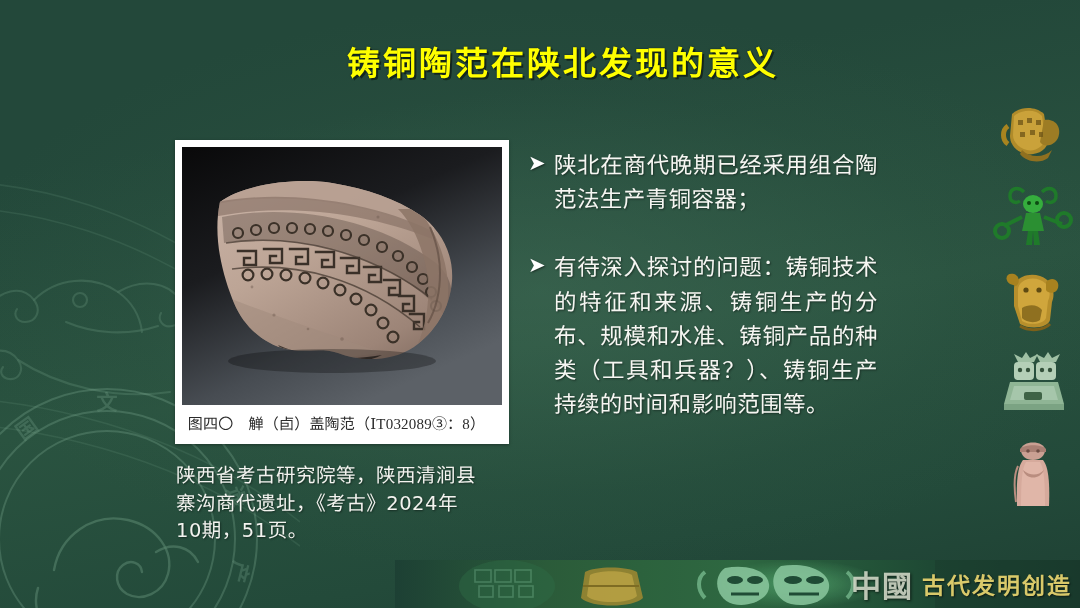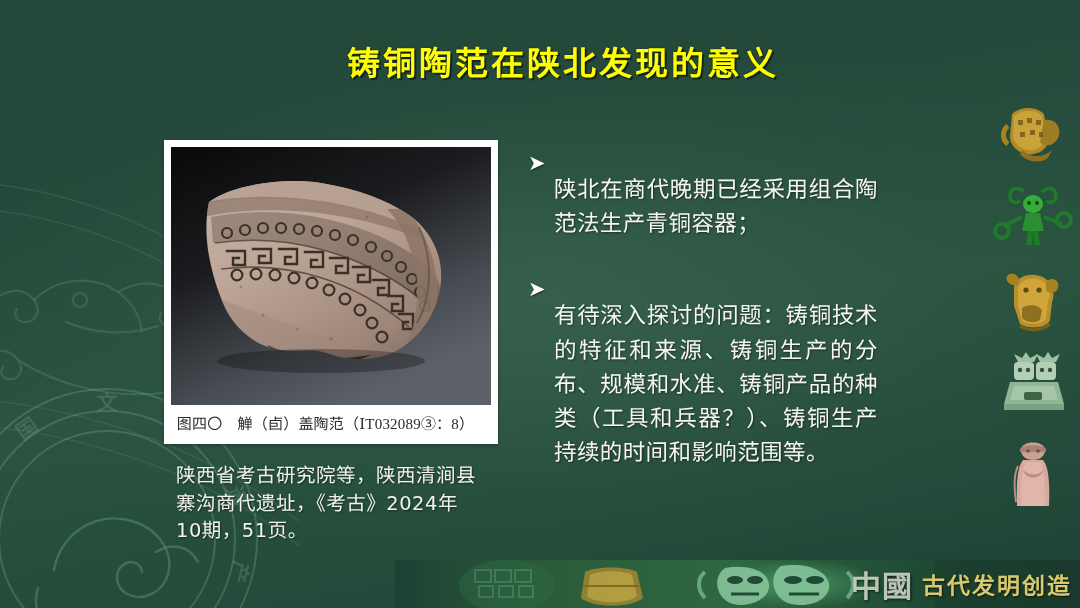--- a/index.html
+++ b/index.html
@@ -27,21 +27,21 @@
   .title{
     display:inline-block;
     font-family:"DejaVu Sans","Liberation Sans",sans-serif;
     font-weight:bold;font-size:33px;letter-spacing:3px;color:#ffff00;
     text-shadow:2px 2px 0 rgba(0,0,0,.45),0 0 2px rgba(0,0,0,.5);
     line-height:1.1;
   }
 
   
   .photo-card{
-    position:absolute;left:164px;top:140px;width:334px;height:304px;
+    position:absolute;left:175px;top:140px;width:334px;height:304px;
     background:#ffffff;box-sizing:border-box;
     padding:7px 18px 0 7px;
     box-shadow:0 1px 3px rgba(0,0,0,.35);
   }
   .photo{
     position:relative;width:320px;height:258px;overflow:hidden;
     background:
       radial-gradient(ellipse 120% 95% at 46% 20%, #0b0b0c 0%, #18181a 34%, #3b4045 68%, #565b60 100%);
   }
   .photo-inner{position:absolute;inset:0;}
@@ -66,21 +66,21 @@
   .bullet{display:flex;align-items:flex-start;margin-bottom:34px;}
   .bullet-mark{
     flex:0 0 auto;width:26px;color:#ffffff;font-size:21px;line-height:1.5;
     font-family:"DejaVu Sans",sans-serif;
     text-shadow:1px 1px 2px rgba(0,0,0,.5);
   }
   .bullet-text{
     flex:1 1 auto;color:#f6f6f2;font-size:22.5px;line-height:1.52;
     font-family:"DejaVu Sans","Liberation Sans",sans-serif;
     text-shadow:1px 1px 2px rgba(0,0,0,.45);
-    letter-spacing:.4px;text-align:justify;margin-top:24px;
+    letter-spacing:.4px;text-align:justify;
   }
 
   
   .artifacts{position:absolute;right:4px;top:96px;width:86px;}
   .artifact{
     width:86px;height:74px;margin-bottom:10px;position:relative;
     display:flex;align-items:center;justify-content:center;
   }
 
   

